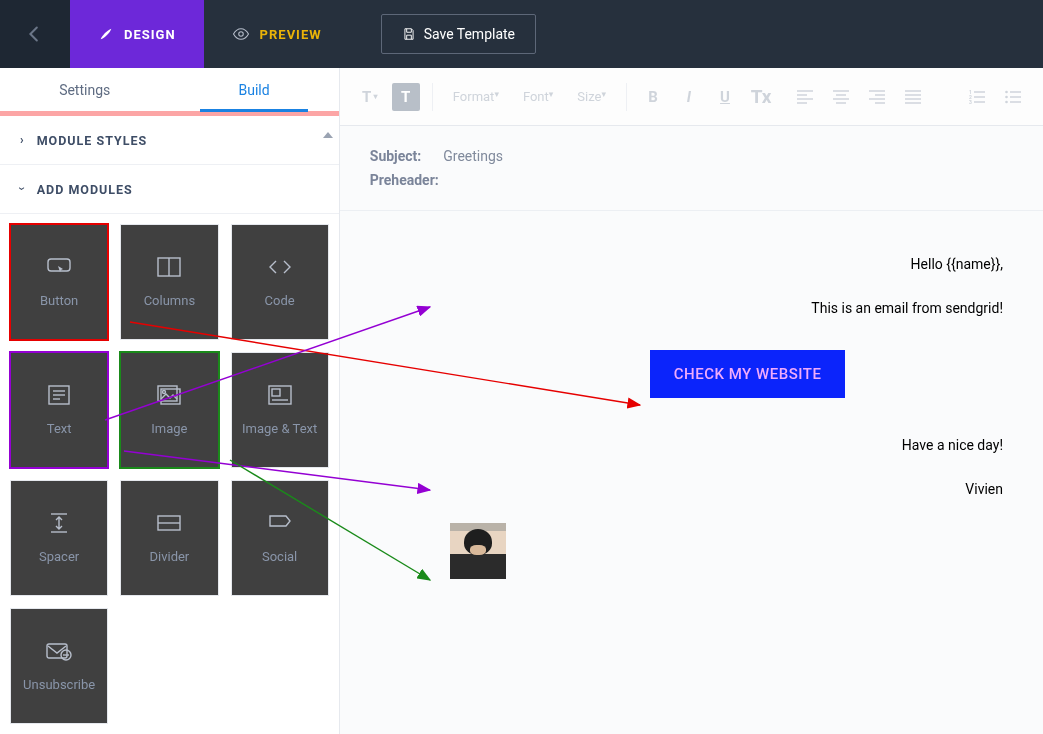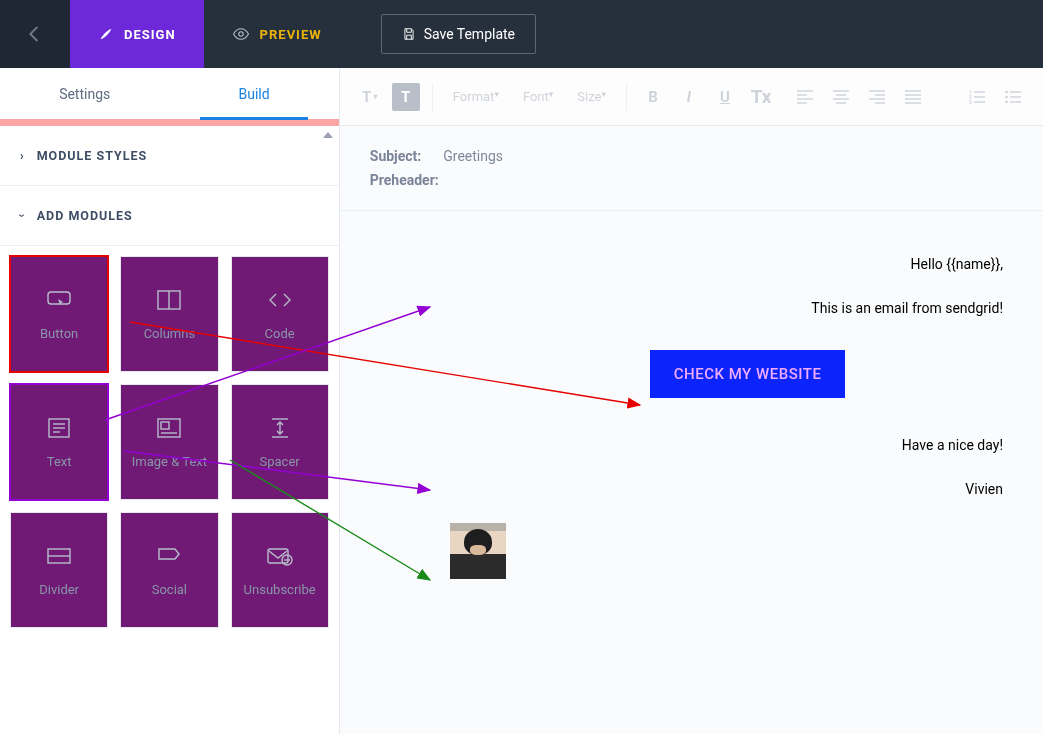--- a/index.html
+++ b/index.html
@@ -6,29 +6,29 @@
   body{background:#fff;width:1043px;height:734px;overflow:hidden;position:relative;}
   
   .topbar{height:68px;background:#26303d;display:flex;align-items:center;}
   .back-btn{width:70px;height:68px;display:flex;align-items:center;justify-content:center;color:#6b7688;background:#1e2733;}
   .tab{height:68px;display:flex;align-items:center;gap:10px;padding:0 28px;color:#eab308;font-size:13px;font-weight:700;letter-spacing:1px;}
   .tab.active{background:#6d28d9;color:#fff;}
   .save-btn{margin-left:31px;height:40px;border:1px solid #5d6778;background:transparent;color:#fff;display:flex;align-items:center;gap:8px;padding:0 20px;font-size:14px;border-radius:2px;cursor:pointer;}
   
   .main{display:flex;height:666px;}
   .sidebar{width:356px;border-right:1px solid #e6e9ee;display:flex;flex-direction:column;position:relative;}
-  .side-tabs{height:58px;display:flex;border-bottom:7px solid #fca5a5;}
+  .side-tabs{height:58px;display:flex;border-bottom:5px solid #fca5a5;}
   .stab{flex:1;display:flex;align-items:center;justify-content:center;font-size:14px;color:#5f6c82;cursor:pointer;}
   .stab.active{color:#1a82e2;position:relative;}
   .stab.active::after{content:"";position:absolute;left:18%;right:18%;bottom:-1px;height:3px;background:#1a82e2;}
   .scroll-tri{position:absolute;right:6px;top:64px;width:0;height:0;border-left:5px solid transparent;border-right:5px solid transparent;border-bottom:6px solid #9aa3b2;}
   .section-hdr{height:60px;display:flex;align-items:center;gap:12px;padding:0 20px;font-size:12.5px;font-weight:700;letter-spacing:1px;color:#3e4d66;border-bottom:1px solid #eef0f4;cursor:pointer;}
   .section-hdr .chev{color:#3e4d66;font-size:12px;}
   .modules-grid{display:grid;grid-template-columns:repeat(3,1fr);gap:12px;padding:10px;}
-  .module-card{border:1px solid #e5e8ed;background:#701a75;height:116px;display:flex;flex-direction:column;align-items:center;justify-content:center;gap:14px;color:#8995a9;font-size:13px;cursor:grab;position:relative;}
+  .module-card{border:1px solid #e5e8ed;background:#404040;height:116px;display:flex;flex-direction:column;align-items:center;justify-content:center;gap:14px;color:#8995a9;font-size:13px;cursor:grab;position:relative;}
   .module-card .ic{width:26px;height:24px;display:flex;align-items:center;justify-content:center;}
   .hl-red{outline:2px solid #e60000;outline-offset:-1px;}
   .hl-purple{outline:2px solid #9400d3;outline-offset:-1px;}
   .hl-green{outline:2px solid #1a8a1a;outline-offset:-1px;}
   
   .editor{flex:1;display:flex;flex-direction:column;position:relative;}
   .toolbar{height:58px;border-bottom:1px solid #e6e9ee;display:flex;align-items:center;padding:0 16px;gap:8px;color:#cfd4db;background:#fdfdfd;}
   .tool{width:28px;height:28px;display:flex;align-items:center;justify-content:center;font-size:15px;font-weight:700;border-radius:2px;}
   .tool-btn-active{background:#b8bfc8;color:#fff;}
   .dd{display:flex;align-items:flex-start;gap:0;font-size:13px;padding:0 8px;}
@@ -132,20 +132,31 @@
       <div class="module-card hl-purple">
         <div class="ic">
             <svg width="22" height="20" viewBox="0 0 22 20">
               <rect x="1" y="1" width="20" height="18" class="stroke"></rect>
               <line x1="5" y1="6" x2="17" y2="6" class="stroke"></line>
               <line x1="5" y1="10" x2="17" y2="10" class="stroke"></line>
               <line x1="5" y1="14" x2="12" y2="14" class="stroke"></line>
             </svg>
           </div>
         <span>Text</span>
+      </div>
+      <div class="module-card hl-green">
+        <div class="ic">
+            <svg width="24" height="20" viewBox="0 0 24 20">
+              <rect x="4" y="4" width="19" height="15" class="stroke"></rect>
+              <rect x="1" y="1" width="19" height="15" class="stroke"></rect>
+              <circle cx="7" cy="7" r="1.5" class="stroke"></circle>
+              <path d="M4 14 l5-5 4 4 3-3 4 4" class="stroke"></path>
+            </svg>
+          </div>
+        <span>Image</span>
       </div>
       <div class="module-card">
         <div class="ic">
             <svg width="24" height="20" viewBox="0 0 24 20">
               <rect x="1" y="1" width="22" height="18" class="stroke"></rect>
               <rect x="4" y="4" width="8" height="7" class="stroke"></rect>
               <line x1="4" y1="15" x2="20" y2="15" class="stroke"></line>
             </svg>
           </div>
         <span>Image &amp; Text</span>

